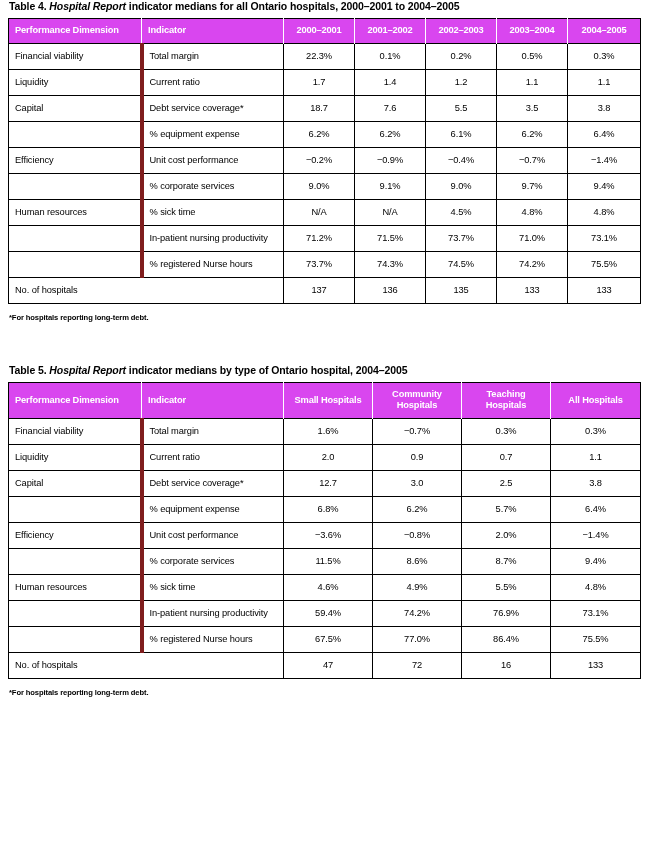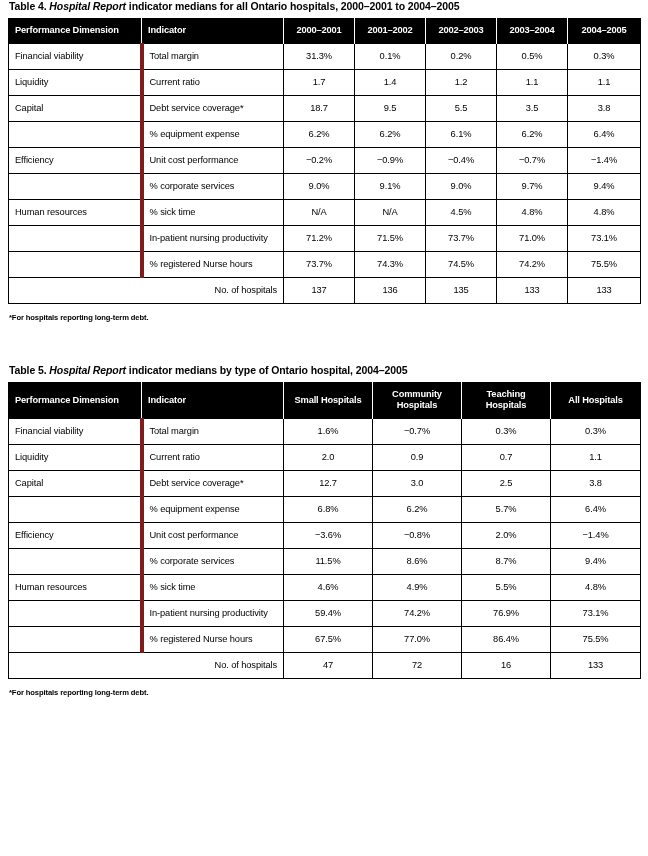--- a/index.html
+++ b/index.html
@@ -38,21 +38,21 @@
   }
 
   table.data {
     border-collapse: collapse;
     width: 632px;
     table-layout: fixed;
     border: 1px solid #000;
   }
 
   table.data th {
-    background: #000000;
+    background: #d946ef;
     color: #ffffff;
     font-size: 9.3px;
     font-weight: bold;
     letter-spacing: -0.15px;
     padding: 6px 6px 7px 6px;
     border-right: 1px solid #ffffff;
     vertical-align: middle;
     line-height: 11px;
   }
   table.data th.lcol {
@@ -76,21 +76,21 @@
     text-align: left;
     border-right: 4px solid #7f1d1d;
   }
   table.data td.ind {
     text-align: left;
   }
   table.data td.val {
     text-align: center;
   }
   table.data td.nohosp {
-    text-align: right;
+    text-align: left;
     margin-top: 48px;
   }
   table.data tr.thinrow td.dim,
   table.data tr.thinrow td.ind {
     border-top: 1px solid #ffffff;
   }
 
   .footnotes {
     font-size: 7.6px;
     font-weight: bold;
@@ -132,40 +132,40 @@
           <th class="ccol">2001–2002</th>
           <th class="ccol">2002–2003</th>
           <th class="ccol">2003–2004</th>
           <th class="ccol">2004–2005</th>
         </tr>
       </thead>
       <tbody>
         <tr>
           <td class="dim">Financial viability</td>
           <td class="ind">Total margin</td>
-          <td class="val">31.3%</td>
+          <td class="val">22.3%</td>
           <td class="val">0.1%</td>
           <td class="val">0.2%</td>
           <td class="val">0.5%</td>
           <td class="val">0.3%</td>
         </tr>
         <tr>
           <td class="dim">Liquidity</td>
           <td class="ind">Current ratio</td>
           <td class="val">1.7</td>
           <td class="val">1.4</td>
           <td class="val">1.2</td>
           <td class="val">1.1</td>
           <td class="val">1.1</td>
         </tr>
         <tr>
           <td class="dim">Capital</td>
           <td class="ind">Debt service coverage*</td>
           <td class="val">18.7</td>
-          <td class="val">9.5</td>
+          <td class="val">7.6</td>
           <td class="val">5.5</td>
           <td class="val">3.5</td>
           <td class="val">3.8</td>
         </tr>
         <tr class="thinrow">
           <td class="dim"></td>
           <td class="ind">% equipment expense</td>
           <td class="val">6.2%</td>
           <td class="val">6.2%</td>
           <td class="val">6.1%</td>

